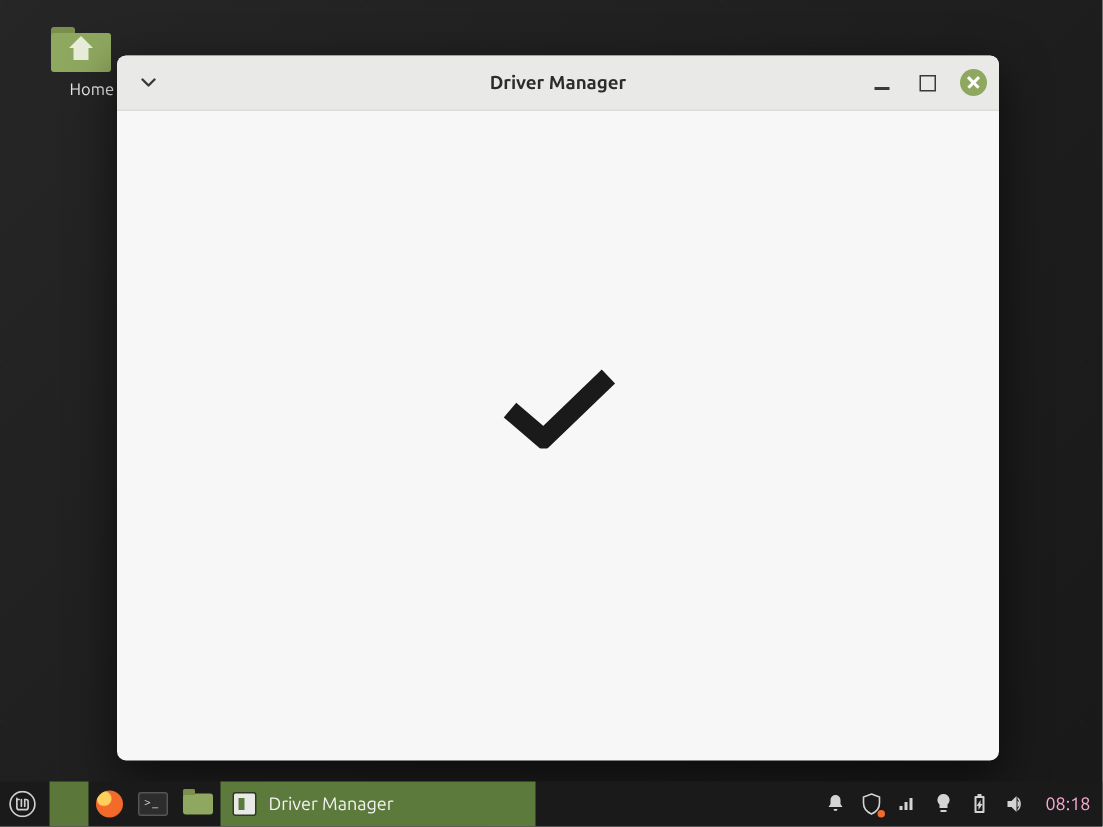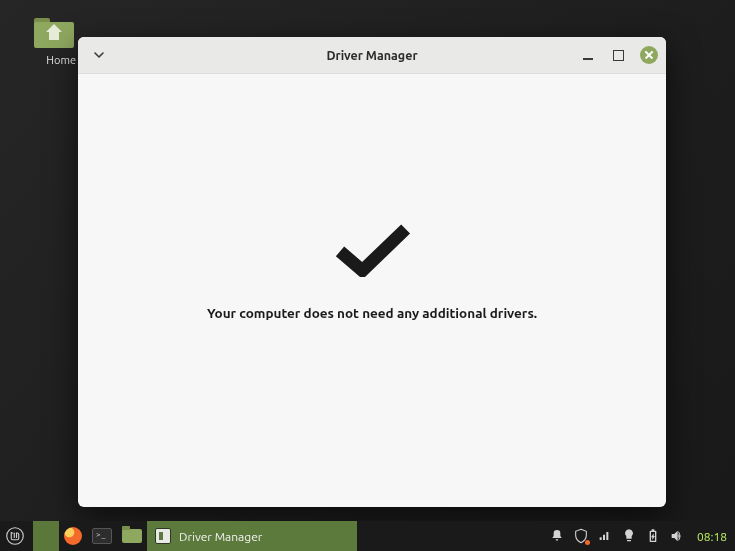--- a/index.html
+++ b/index.html
@@ -110,21 +110,21 @@
   .taskbar-task {
     display: flex; align-items: center; gap: 8px; padding: 0 12px 0 8px;
     background: #5c7a3c; min-width: 210px; cursor: pointer;
   }
   .taskbar-task .ico { width: 16px; height: 16px; border: 1.5px solid #2e3a20; border-radius: 2px; background: #e9e9e7; position: relative; }
   .taskbar-task .ico::after { content: ""; position: absolute; left: 3px; top: 3px; width: 4px; height: 8px; background: #5c7a3c; }
   .taskbar-task .label { color: #f2f2f2; font-size: 12px; }
 
   .tray-icon { width: 16px; height: 16px; display: flex; align-items: center; justify-content: center; cursor: pointer; }
   .tray-icon svg { width: 16px; height: 16px; fill: #d4d4d4; }
-  .clock { font-size: 12px; color: #bef264; padding-left: 4px; cursor: pointer; }
+  .clock { font-size: 12px; color: #f9a8d4; padding-left: 4px; cursor: pointer; }
   .upd-dot { position: relative; }
   .upd-dot::after { content: ""; position: absolute; right: -1px; bottom: -1px; width: 5px; height: 5px; background: #f36a2b; border-radius: 50%; }
 </style>
 </head>
 <body>
 
 <div class="desktop">
 
   <div class="desktop-icon">
     <div class="folder">
@@ -144,21 +144,20 @@
       <div class="controls">
         <div class="ctl min"></div>
         <div class="ctl max"></div>
         <div class="ctl close"></div>
       </div>
     </div>
     <div class="window-body">
       <svg class="big-check" viewBox="0 0 100 70">
         <path d="M10 38 L38 62 L92 10" stroke="#1a1a1a" stroke-width="16" fill="none" stroke-linejoin="miter" stroke-linecap="butt"></path>
       </svg>
-      <div class="msg">Your computer does not need any additional drivers.</div>
     </div>
   </div>
 
 </div>
 
 <div class="taskbar">
   <div class="left">
     <div class="tb-btn menu">
       <svg viewBox="0 0 24 24">
         <circle cx="12" cy="12" r="11" fill="none" stroke="#cfcfcf" stroke-width="1.5"></circle>

